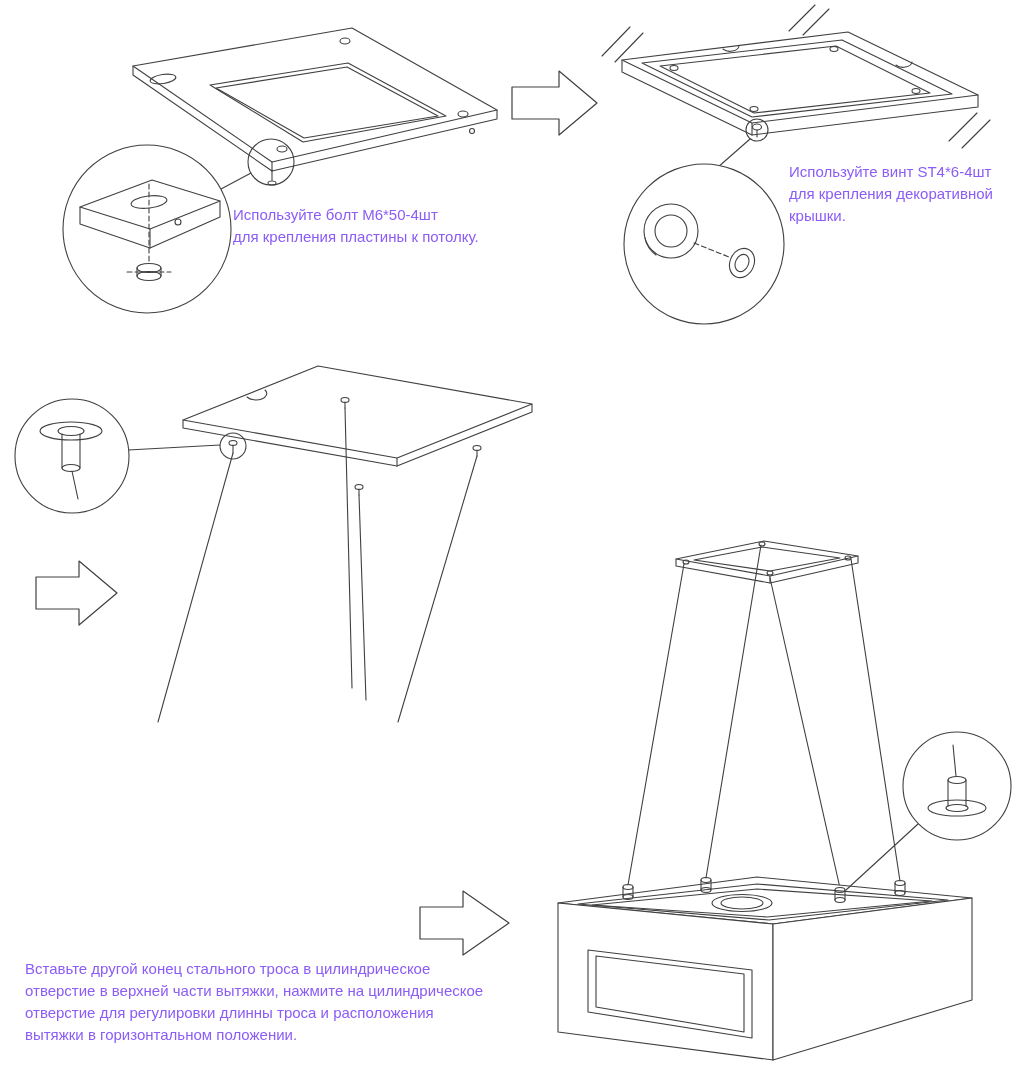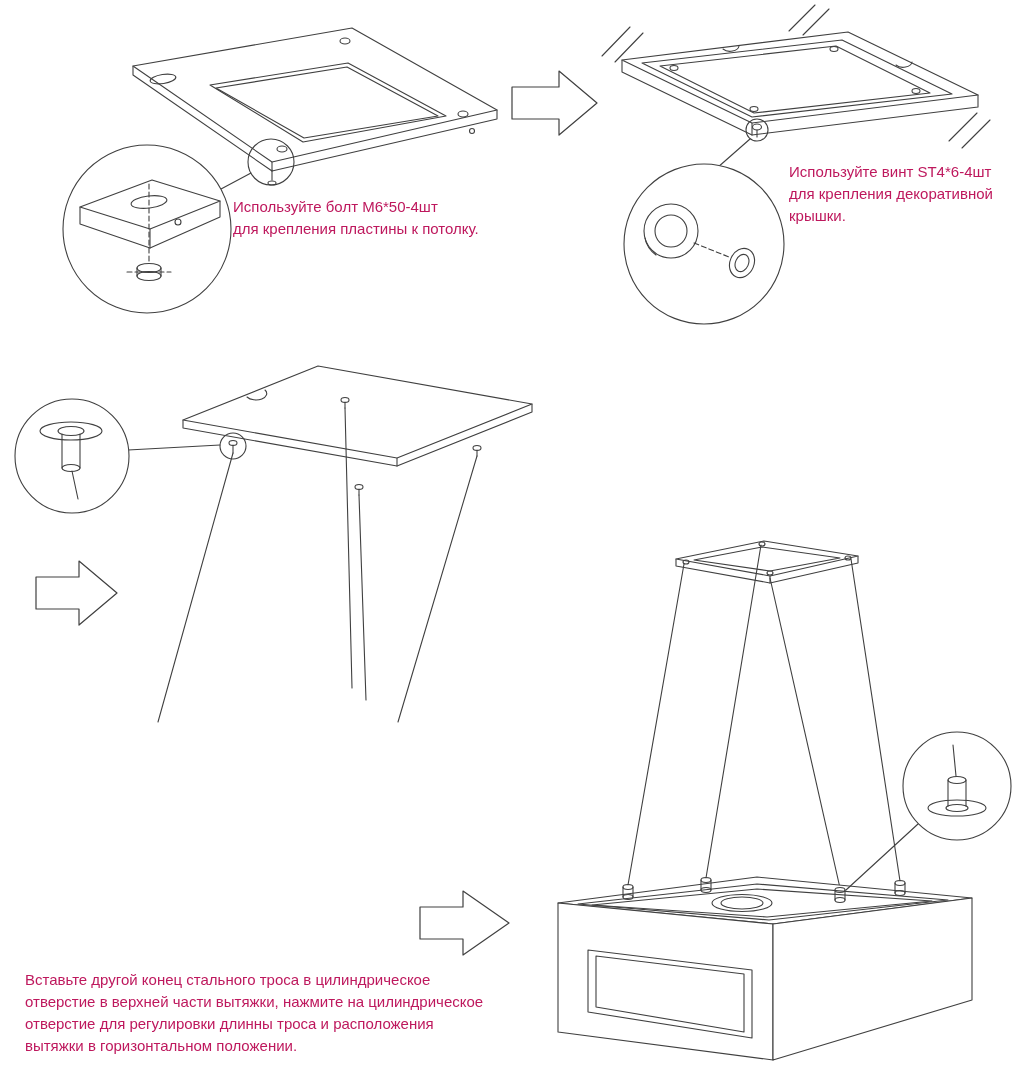--- a/index.html
+++ b/index.html
@@ -5,21 +5,21 @@
   * { margin:0; padding:0; box-sizing:border-box; }
   html,body { background:#ffffff; }
   .page {
     position:relative; width:1024px; height:1088px;
     background:#ffffff; overflow:hidden;
     font-family:"Liberation Sans", sans-serif;
   }
   .art { position:absolute; left:0; top:0; }
   .caption {
     position:absolute; font-size:15px; line-height:22px;
-    color:#be185d; white-space:pre-line;
+    color:#8b5cf6; white-space:pre-line;
   }
   .ln { fill:none; stroke:#404040; stroke-width:1.1; stroke-linecap:round; stroke-linejoin:round; }
   .fw { fill:#ffffff; }
   .dash { stroke-dasharray:5 3; }
   .aw { fill:#ffffff; stroke:#404040; stroke-width:1.2; stroke-linejoin:round; }
 </style>
 </head>
 <body>
 
 <div class="page">
@@ -203,26 +203,26 @@
       <ellipse class="ln" cx="957" cy="780" rx="9" ry="3.5"></ellipse>
       <line class="ln" x1="953" y1="745" x2="956" y2="776"></line>
     </g>
 
     <g>
       <polygon class="aw" points="420,907 463,907 463,891 509,923 463,955 463,939 420,939"></polygon>
     </g>
 
   </svg>
 
-  <div class="caption" style="left:233px; top:196px; width:285px;">Используйте болт M6*50-4шт
+  <div class="caption" style="left:233px; top:204px; width:285px;">Используйте болт M6*50-4шт
 для крепления пластины к потолку.</div>
 
   <div class="caption" style="left:789px; top:161px; width:235px;">Используйте винт ST4*6-4шт
 для крепления декоративной
 крышки.</div>
 
 
-  <div class="caption" style="left:25px; top:958px; width:480px;margin-top:11px;">Вставьте другой конец стального троса в цилиндрическое
+  <div class="caption" style="left:25px; top:958px; width:480px;">Вставьте другой конец стального троса в цилиндрическое
 отверстие в верхней части вытяжки, нажмите на цилиндрическое
 отверстие для регулировки длинны троса и расположения
 вытяжки в горизонтальном положении.</div>
 
 </div>
 
 </body></html>

